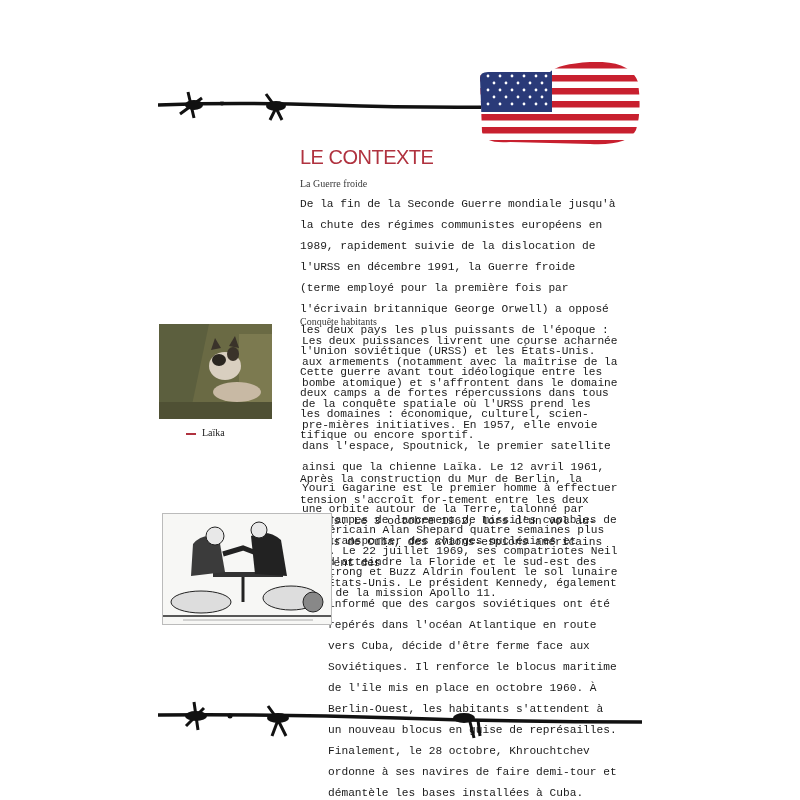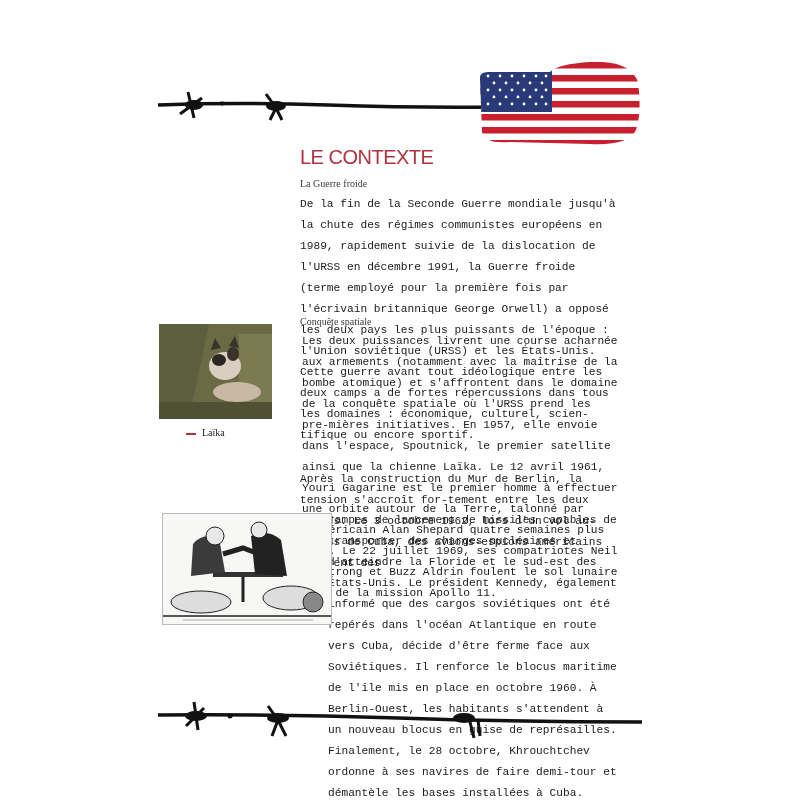--- a/index.html
+++ b/index.html
@@ -122,21 +122,21 @@
       <path d="M52 26 L56 14 L62 24 Z" fill="#3a332a"></path>
       <path d="M70 22 L76 12 L80 24 Z" fill="#3a332a"></path>
       <ellipse cx="78" cy="68" rx="24" ry="10" fill="#c8b9a4"></ellipse>
       <rect x="0" y="78" width="113" height="17" fill="#4f5034"></rect>
     </svg>
   </div>
   <div class="caption cap-laika">
     <span class="dash"></span><span>Laïka</span>
   </div>
 
-  <div class="sec-heading h2">Conquête spatiale</div>
+  <div class="sec-heading h2">Conquête habitants</div>
   <div class="body-text p2">
     <div>Les deux puissances livrent une course acharnée aux armements (notamment avec la maîtrise de la bombe atomique) et s'affrontent dans le domaine de la conquête spatiale où l'URSS prend les pre-mières initiatives. En 1957, elle envoie dans l'espace, Spoutnick, le premier satellite ainsi que la chienne Laïka. Le 12 avril 1961, Youri Gagarine est le premier homme à effectuer une orbite autour de la Terre, talonné par l'américain Alan Shepard quatre semaines plus tard. Le 22 juillet 1969, ses compatriotes Neil Armstrong et Buzz Aldrin foulent le sol lunaire lors de la mission Apollo 11.</div>
   </div>
 
   <div class="body-text p3a">Après la construction du Mur de Berlin, la tension s'accroît for-tement entre les deux grands. Le 3 octobre 1962, lors d'un vol au-dessus de Cuba, des avions-espions américains repèrent des</div>
   <div class="body-text p3b">rampes de lancement de missiles capables de transporter des charges nucléaires et d'atteindre la Floride et le sud-est des États-Unis. Le président Kennedy, également informé que des cargos soviétiques ont été repérés dans l'océan Atlantique en route vers Cuba, décide d'être ferme face aux Soviétiques. Il renforce le blocus maritime de l'île mis en place en octobre 1960. À Berlin-Ouest, les habitants s'attendent à un nouveau blocus en guise de représailles. Finalement, le 28 octobre, Khrouchtchev ordonne à ses navires de faire demi-tour et démantèle les bases installées à Cuba. Kennedy remporte un grand succès personnel et</div>
 
   <div class="photo caricature">
     <svg width="168" height="110" viewBox="0 0 168 110">
       <rect width="168" height="110" fill="#f7f7f5"></rect>

